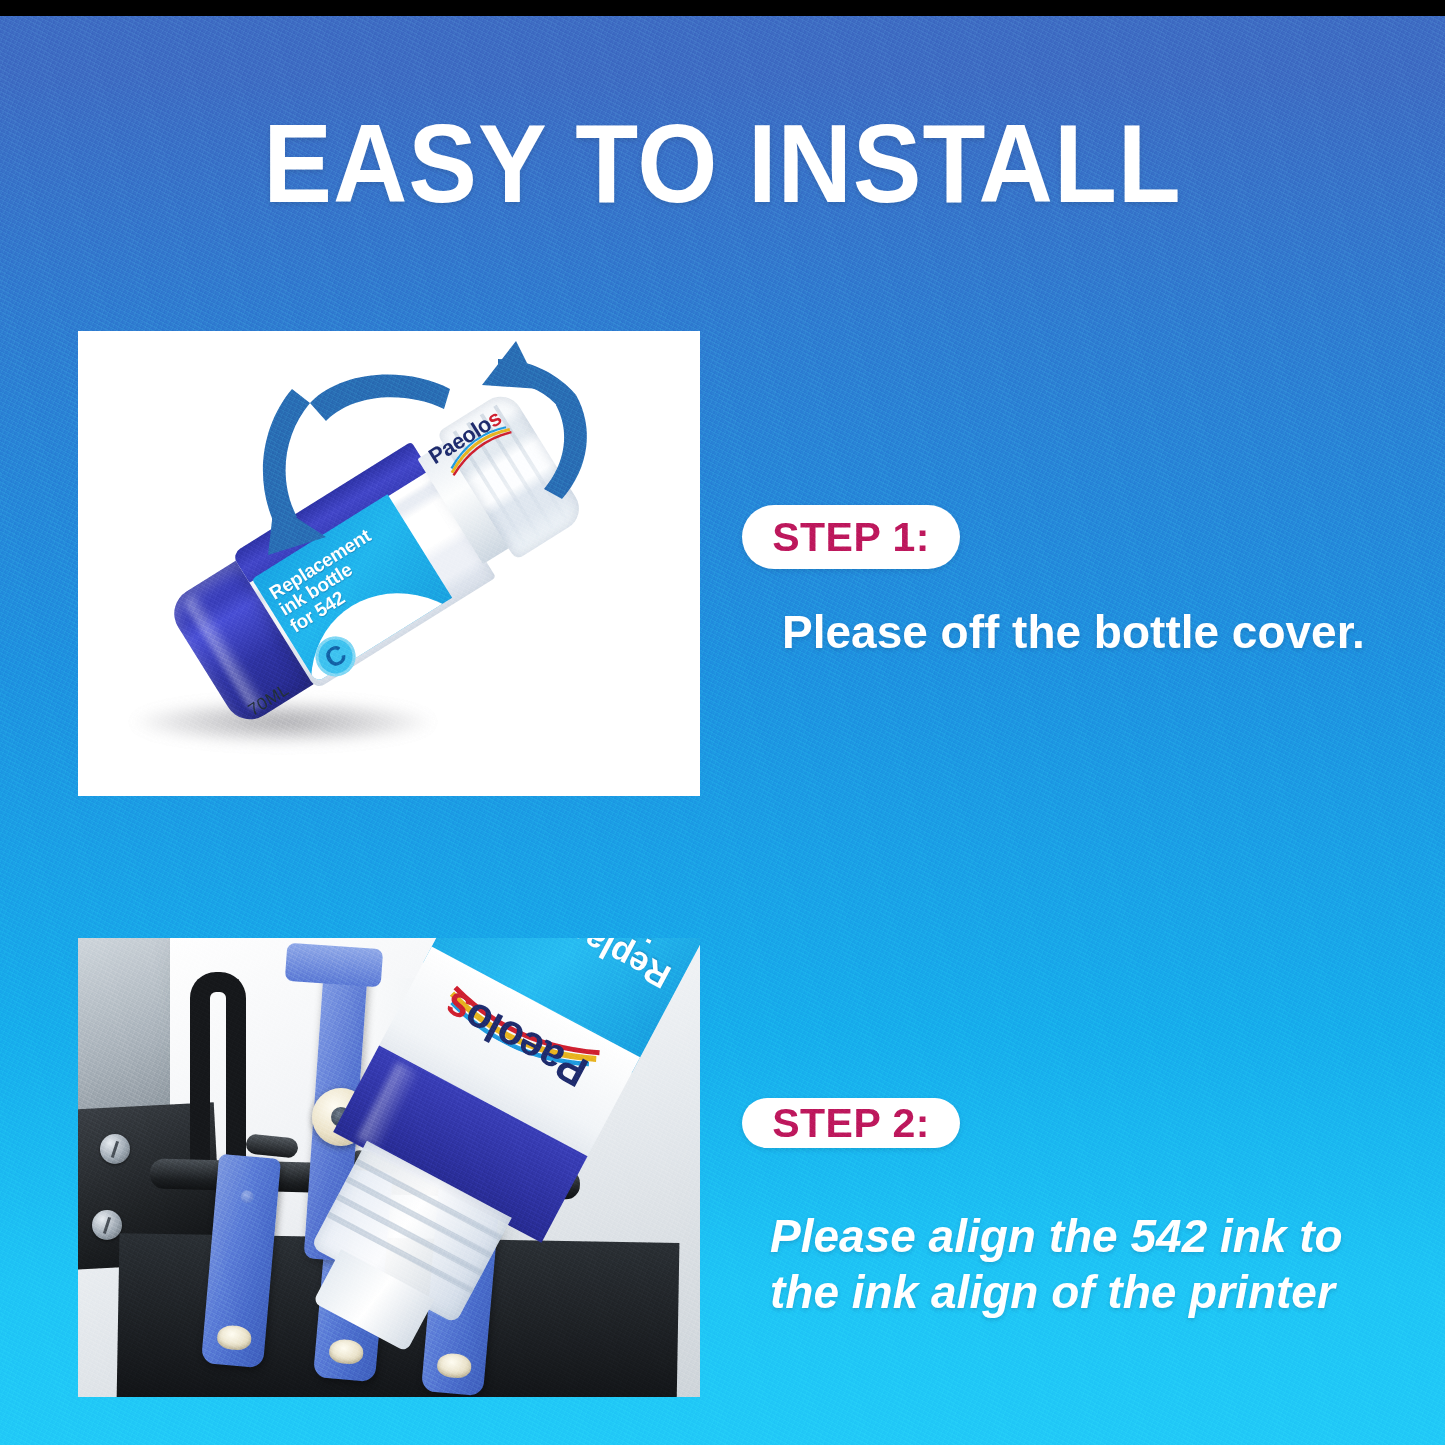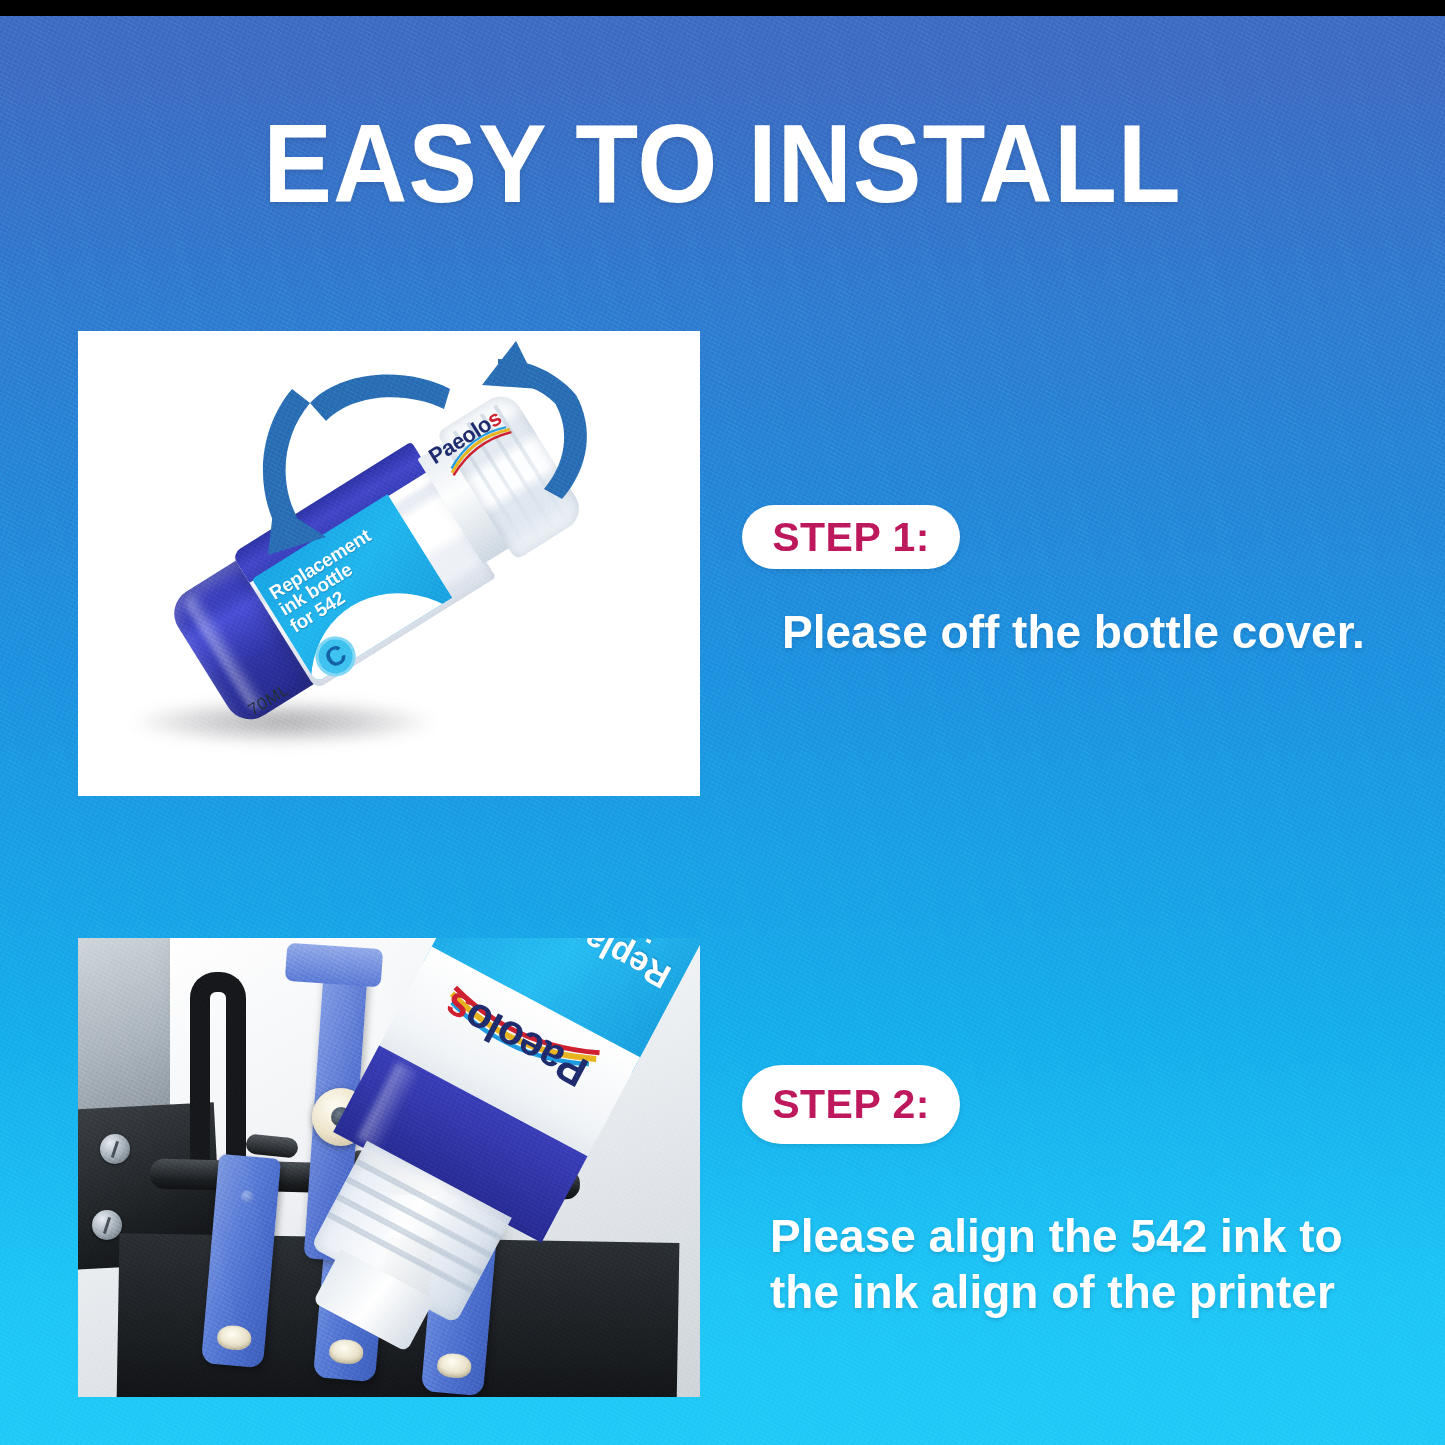--- a/index.html
+++ b/index.html
@@ -338,32 +338,32 @@
     align-items: center;
     justify-content: center;
     background: #ffffff;
     border-radius: 999px;
     color: #be185d;
     font-weight: 700;
     letter-spacing: .5px;
     box-shadow: 0 2px 5px rgba(0,40,80,.14);
   }
   #pill-1 { left: 742px; top: 489px; width: 218px; height: 64px; font-size: 41px; }
-  #pill-2 { left: 742px; top: 1049px; width: 218px; height: 79px; font-size: 41px; }
+  #pill-2 { left: 742px; top: 1082px; width: 218px; height: 50px; font-size: 41px; }
 
   .step-body {
     position: absolute;
     color: #ffffff;
     font-weight: 700;
     font-size: 46px;
     line-height: 1.22;
     text-shadow: 0 2px 4px rgba(0,40,80,.18);
   }
   #body-1 { left: 782px; top: 588px; width: 600px; }
-  #body-2 { left: 770px; top: 1192px; width: 610px; }
+  #body-2 { left: 770px; top: 1192px; width: 610px; font-style: italic; }
 </style>
 </head>
 <body>
 
 <div id="stage">
 
   <div id="title">EASY TO INSTALL</div>
 
   <div class="photo" id="photo-1">
 

